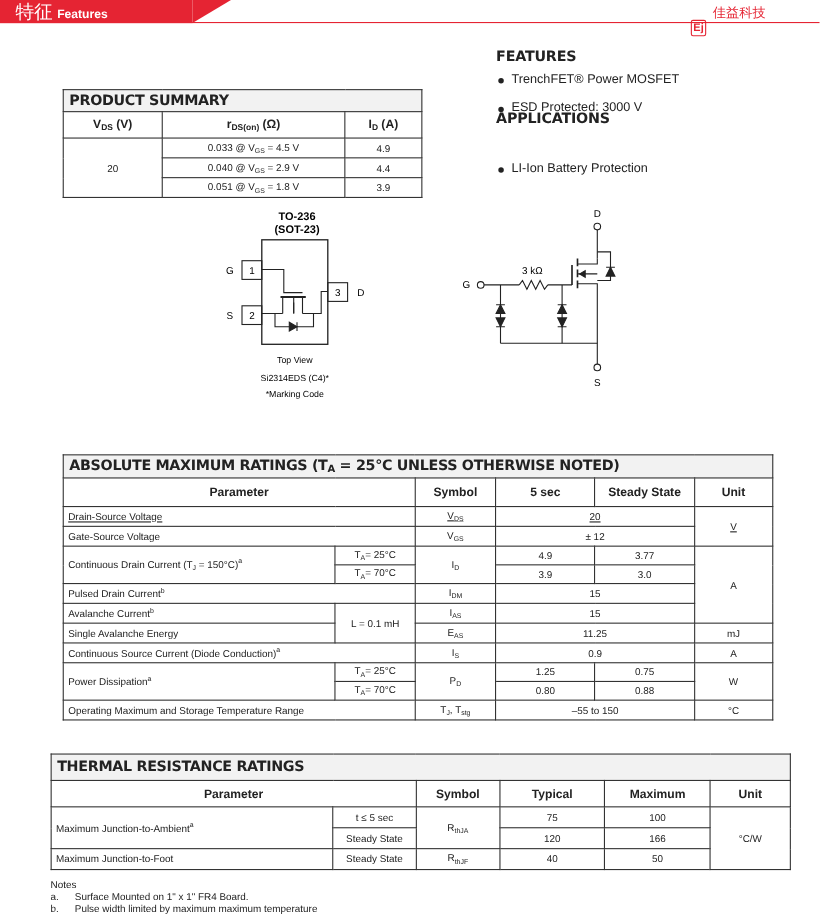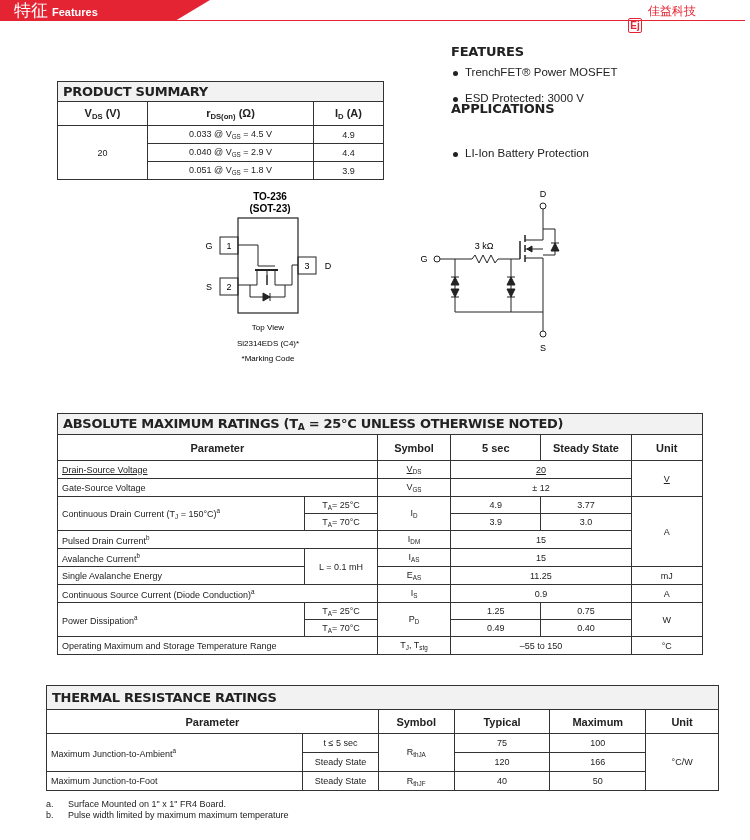--- a/index.html
+++ b/index.html
@@ -207,22 +207,22 @@
   <tr style="height:17px;">
     <td rowspan="2" class="left"><span>Power Dissipation</span><sup>a</sup></td>
     <td><span>T</span><sub>A</sub><span>= 25°C</span></td>
     <td rowspan="2"><span>P</span><sub>D</sub></td>
     <td>1.25</td>
     <td>0.75</td>
     <td rowspan="2">W</td>
   </tr>
   <tr style="height:17px;">
     <td><span>T</span><sub>A</sub><span>= 70°C</span></td>
-    <td>0.49</td>
-    <td>0.40</td>
+    <td>0.80</td>
+    <td>0.88</td>
   </tr>
   <tr style="height:18px;">
     <td colspan="2" class="left">Operating Maximum and Storage Temperature Range</td>
     <td><span>T</span><sub>J</sub><span>, T</span><sub>stg</sub></td>
     <td colspan="2">–55 to 150</td>
     <td>°C</td>
   </tr>
 </tbody>
   </table>
 
@@ -255,20 +255,21 @@
     <td class="left">Maximum Junction-to-Foot</td>
     <td>Steady State</td>
     <td><span>R</span><sub>thJF</sub></td>
     <td>40</td>
     <td>50</td>
   </tr>
 </tbody>
   </table>
 
 <div class="abs notes">
+  <div>Notes</div>
   <div class="n">
       <span>a.</span>
       <span>Surface Mounted on 1" x 1" FR4 Board.</span>
     </div>
   <div class="n">
       <span>b.</span>
       <span>Pulse width limited by maximum maximum temperature</span>
     </div>
 </div>
 

